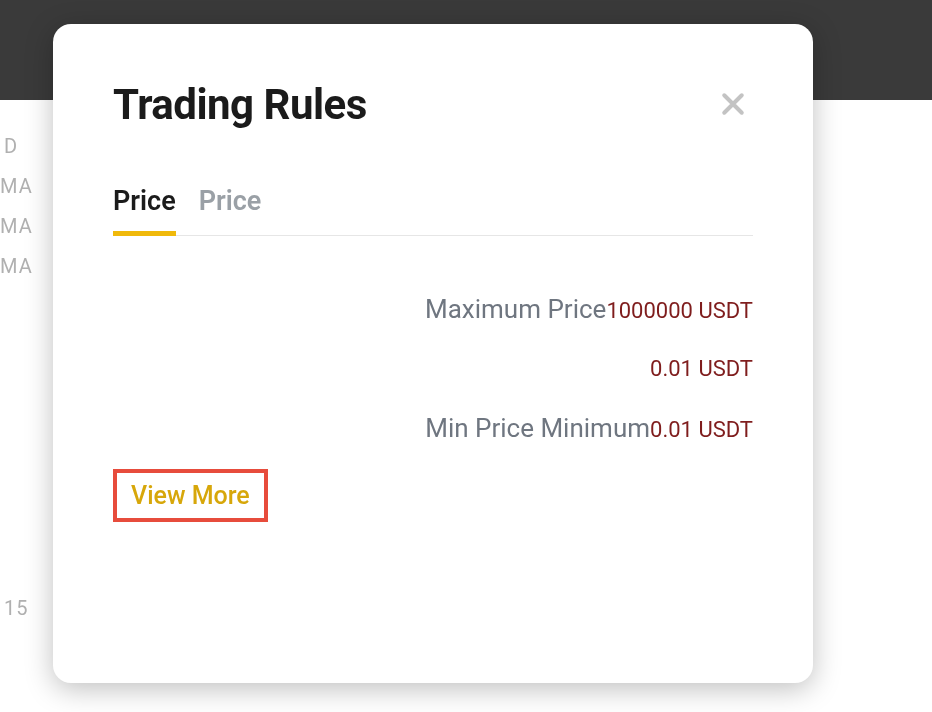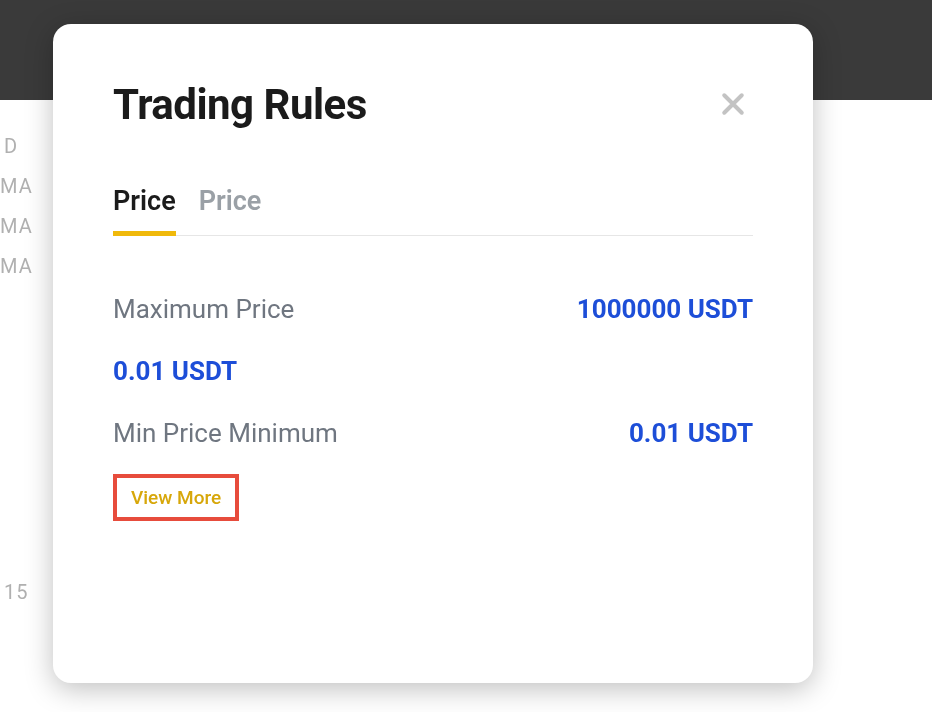--- a/index.html
+++ b/index.html
@@ -85,58 +85,58 @@
     left: 0; right: 0; bottom: -1px;
     height: 5px;
     background: #f0b90b;
   }
 
   .rules {
     margin-top: 42px;
   }
   .rule-row {
     display: flex;
-    justify-content: space-between;
+    justify-content: flex-end;
     align-items: baseline;
     padding: 16px 0;
   }
   .rule-label {
     font-size: 26px;
     color: #6f7680;
     font-weight: 400;
   }
   .rule-value {
-    font-size: 26px;
-    color: #1d4ed8;
-    font-weight: 700;
+    font-size: 22px;
+    color: #7f1d1d;
+    font-weight: 400;
   }
 
   .view-more-wrap {
     margin-top: 10px;
     display: inline-block;
     border: 4px solid #e74c3c;
     padding: 8px 14px;
   }
   .view-more {
-    font-size: 19px;
+    font-size: 25px;
     font-weight: 500;
     color: #d7a70a;
     cursor: pointer;
   }
 </style>
 </head>
 <body>
 
 <div class="bg">
   <div class="bg-chart">
     <span class="bg-label" style="left:4px; top:34px;">D</span>
     <span class="bg-label" style="left:0px; top:74px;">MA</span>
     <span class="bg-label" style="left:0px; top:114px;">MA</span>
     <span class="bg-label" style="left:0px; top:154px;">MA</span>
-    <span class="bg-label" style="left:4px; top:480px;">15</span>
+    <span class="bg-label" style="left:4px; top:496px;">15</span>
   </div>
 </div>
 
 <div class="modal">
   <div class="modal-header">
     <h1 class="modal-title">Trading Rules</h1>
     <div class="close-btn">
       <svg viewBox="0 0 24 24">
         <path d="M5 5 L19 19 M19 5 L5 19" stroke="currentColor" stroke-width="3.2" stroke-linecap="round" fill="none"></path>
       </svg>

